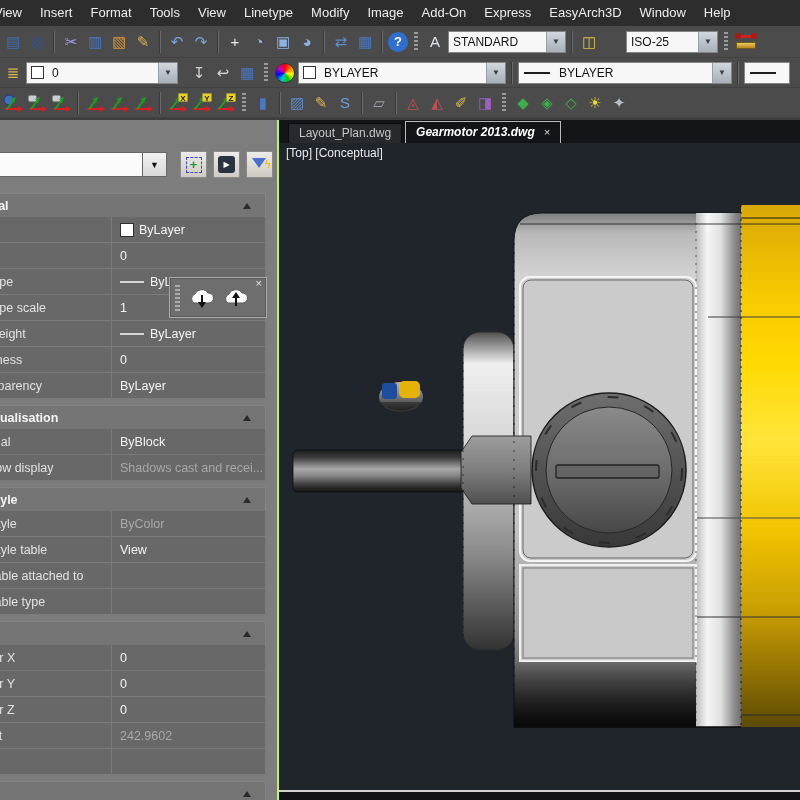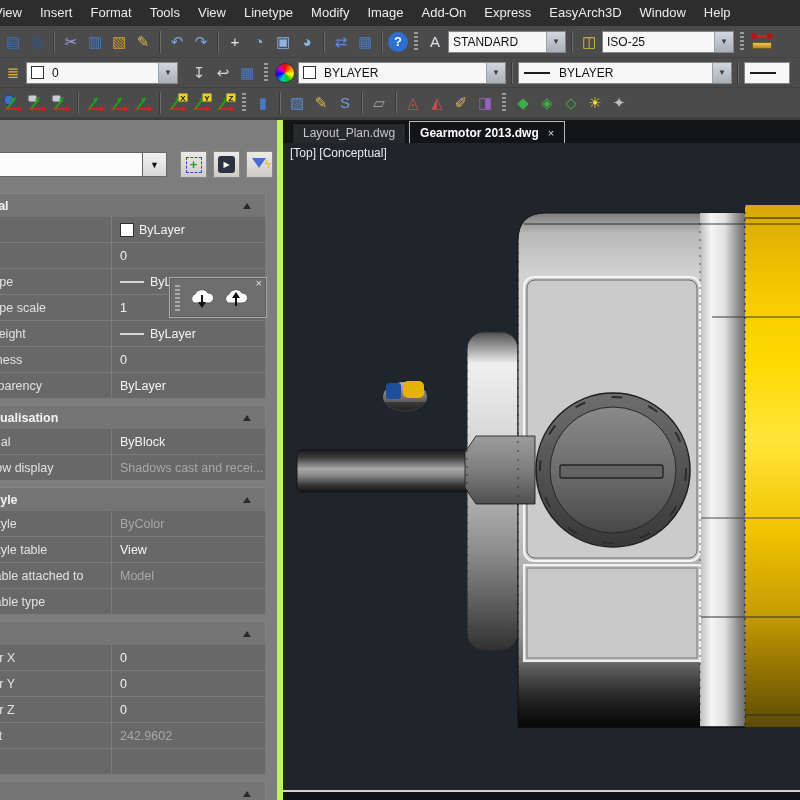--- a/index.html
+++ b/index.html
@@ -58,24 +58,24 @@
   .pswatch { width:14px; height:14px; flex:none; background:#fff; border:1px solid #2e2e2e; margin-right:5px; }
   .pline { width:24px; height:2px; flex:none; background:#d6d6d6; margin-right:6px; }
 
   
   .minibar { position:absolute; left:169px; top:277px; width:98px; height:41px; background:#6e6e6e; border:1px solid #aaa; box-shadow:inset 0 0 0 1px #5c5c5c; z-index:9; display:flex; align-items:center; }
   .minigrip { width:5px; height:26px; flex:none; margin:0 5px; background-image:repeating-linear-gradient(#ababab 0 2px, rgba(0,0,0,0) 2px 4px); }
   .miniclose { position:absolute; top:0px; right:4px; font-size:11px; color:#e3e3e3; line-height:1; }
   .cloudbtn { width:34px; height:28px; display:flex; align-items:center; justify-content:center; }
 
   
-  .drawarea { position:absolute; left:277px; top:120px; width:523px; height:680px; background:#17191d; border-left:6px solid #bef264; }
+  .drawarea { position:absolute; left:277px; top:120px; width:523px; height:680px; background:#17191d; border-left:2px solid #bef264; }
   .tabbar { height:23px; background:#131519; display:flex; align-items:flex-end; padding-left:9px; }
   .tab { height:20px; line-height:18px; padding:0 10px; font-size:12px; color:#c6c6c6; background:#27292d; border:1px solid #0d0d0d; border-bottom:none; margin-right:3px; white-space:nowrap; }
-  .tab.active { height:22px; line-height:20px; background:#121418; border-color:#b9b9b9; color:#fff; font-weight:bold; display:flex; align-items:flex-end; gap:9px; }
+  .tab.active { height:22px; line-height:20px; background:#121418; border-color:#b9b9b9; color:#fff; font-weight:bold; display:flex; align-items:flex-start; gap:9px;font-style:italic; }
   .tabclose { font-size:11px; color:#ddd; font-weight:normal; }
   .viewport { position:absolute; left:0; top:23px; width:522px; height:647px; background:#20242b; overflow:hidden; }
   .vplabel { position:absolute; left:7px; top:3px; font-size:12px; color:#eaeaea; z-index:3; }
   .modelsvg { position:absolute; left:5px; top:0; }
   .cmdstrip { position:absolute; left:0; top:670px; width:522px; height:10px; background:#0f1216; border-top:2px solid #d4d4d4; }
 </style>
 </head>
 <body>
 
 <div id="app">
@@ -116,21 +116,21 @@
       <div class="sep"></div>
       <span class="tbicon round" style="color: rgb(255, 255, 255);">?</span>
       <div class="grip"></div>
       <span class="tbicon" style="color: rgb(223, 227, 232);">A</span>
       <div class="combo" style="width: 118px; justify-content: space-between;">
         <span class="cval">STANDARD</span>
         <span class="carrow">▼</span>
       </div>
       <div class="sep"></div>
       <span class="tbicon" style="color: rgb(216, 194, 74);">◫</span>
-      <div class="combo" style="width: 132px;">
+      <div class="combo" style="width: 92px; margin-left: 24px;">
         <span class="cval">ISO-25</span>
         <span class="carrow">▼</span>
       </div>
       <div class="grip"></div>
       <div class="dimpair">
         <div class="dimred"></div>
         <div class="dimgold"></div>
       </div>
     </div>
   <div class="tbrow" id="tbrow2">
@@ -369,23 +369,20 @@
             </div>
           </div>
           <div class="prow">
             <div class="plabel">Plot style table</div>
             <div class="pval">
               <span>View</span>
             </div>
           </div>
           <div class="prow">
             <div class="plabel">Plot table attached to</div>
-            <div class="pval muted">
-              <span>Model</span>
-            </div>
           </div>
           <div class="prow">
             <div class="plabel">Plot table type</div>
           </div>
           <div class="psec-h">
             <span class="tri"></span>
           </div>
           <div class="prow">
             <div class="plabel">Center X</div>
             <div class="pval">

